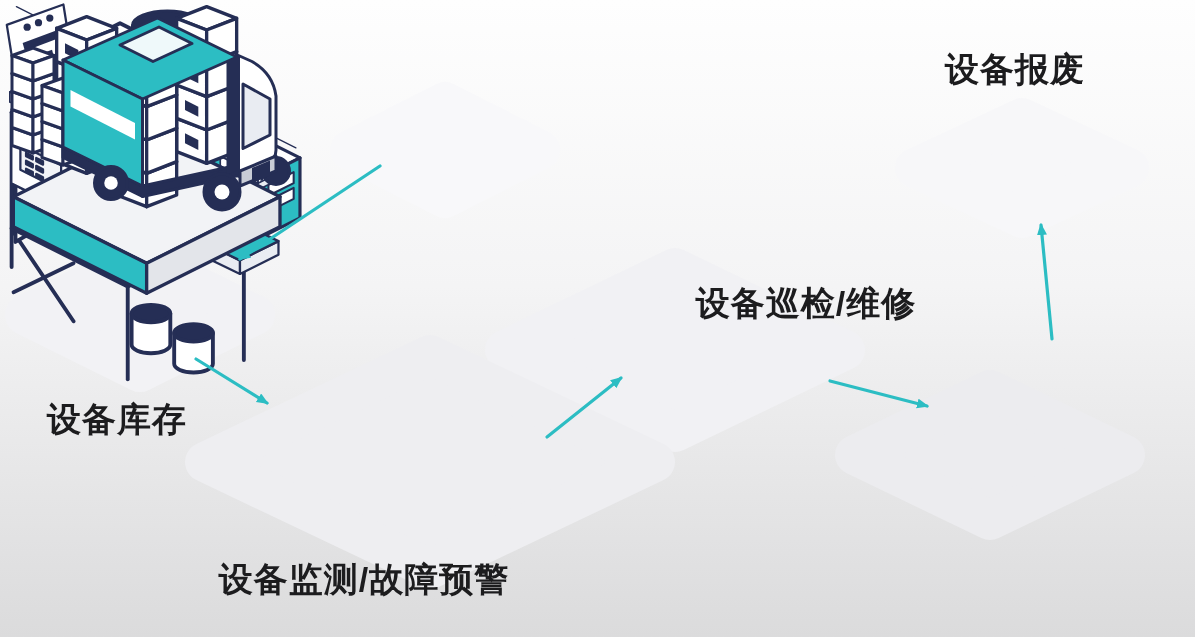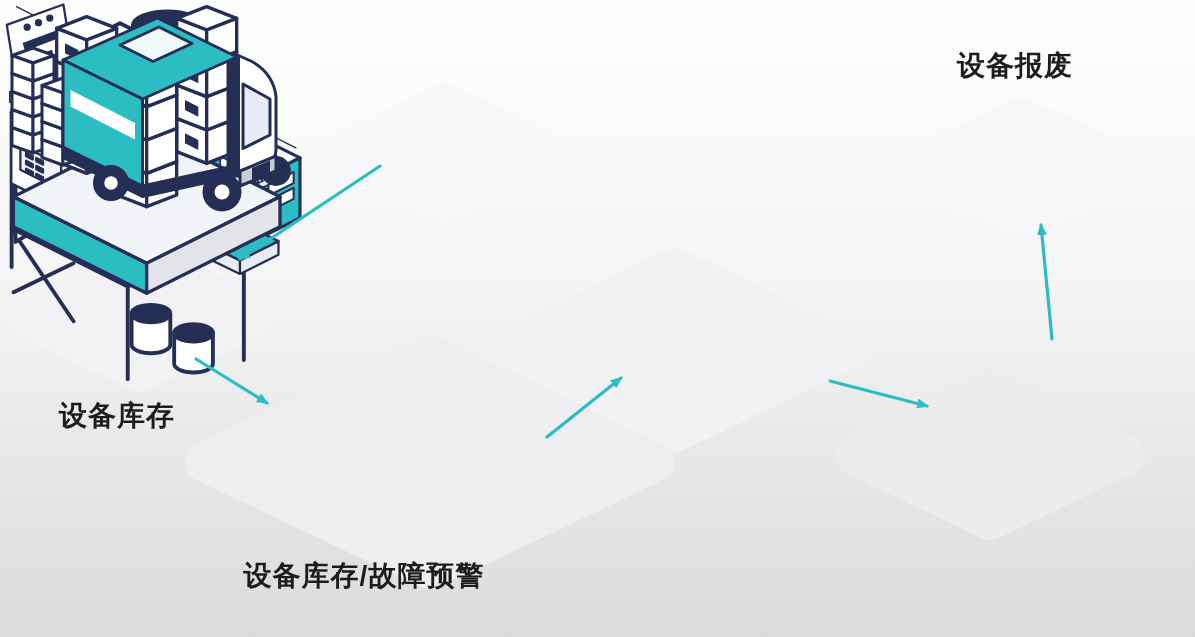--- a/index.html
+++ b/index.html
@@ -15,21 +15,21 @@
   .layer{position:absolute;left:0;top:0;pointer-events:none}
   .illus{position:absolute}
   .illus svg{display:block;width:100%;height:100%;overflow:visible}
   .iso *{stroke:var(--navy);stroke-width:2;stroke-linejoin:round;stroke-linecap:round}
   .iso .ns{stroke:none}
   .iso .thin{stroke-width:1.3}
   .iso .th{stroke-width:3}
   .iso .wire{stroke-width:1.6;fill:none}
   .node-label{
     position:absolute;transform:translateX(-50%);
-    font-size:28px;font-weight:700;letter-spacing:1px;color:var(--text);white-space:nowrap;
+    font-size:34px;font-weight:700;letter-spacing:1px;color:var(--text);white-space:nowrap;
   }
   .lbl-procurement{left:446px;top:197px}
   .lbl-inventory{left:117px;top:397px}
   .lbl-monitoring{left:364px;top:557px}
   .lbl-inspection{left:806px;top:281px}
   .lbl-spares{left:979px;top:536px}
   .lbl-scrap{left:1015px;top:47px}
   .flow-arrow{stroke:var(--teal);stroke-width:3.2;stroke-linecap:round}
 </style>
 </head>
@@ -430,16 +430,17 @@
     <g id="arrow-lines">
         <line x1="380" y1="166" x2="240" y2="259" class="flow-arrow" marker-end="url(#ah)"></line>
         <line x1="196" y1="359" x2="267" y2="403" class="flow-arrow" marker-end="url(#ah)"></line>
         <line x1="547" y1="437" x2="621" y2="378" class="flow-arrow" marker-end="url(#ah)"></line>
         <line x1="830" y1="381" x2="927" y2="406" class="flow-arrow" marker-end="url(#ah)"></line>
         <line x1="1052" y1="339" x2="1041" y2="225" class="flow-arrow" marker-end="url(#ah)"></line>
       </g>
   </svg>
 
   <div class="node-label lbl-inventory">设备库存</div>
-  <div class="node-label lbl-monitoring">设备库存/故障预警</div>
+  <div class="node-label lbl-monitoring">设备监测/故障预警</div>
+  <div class="node-label lbl-inspection">设备巡检/维修</div>
   <div class="node-label lbl-scrap">设备报废</div>
 
 </div>
 
 </body></html>

